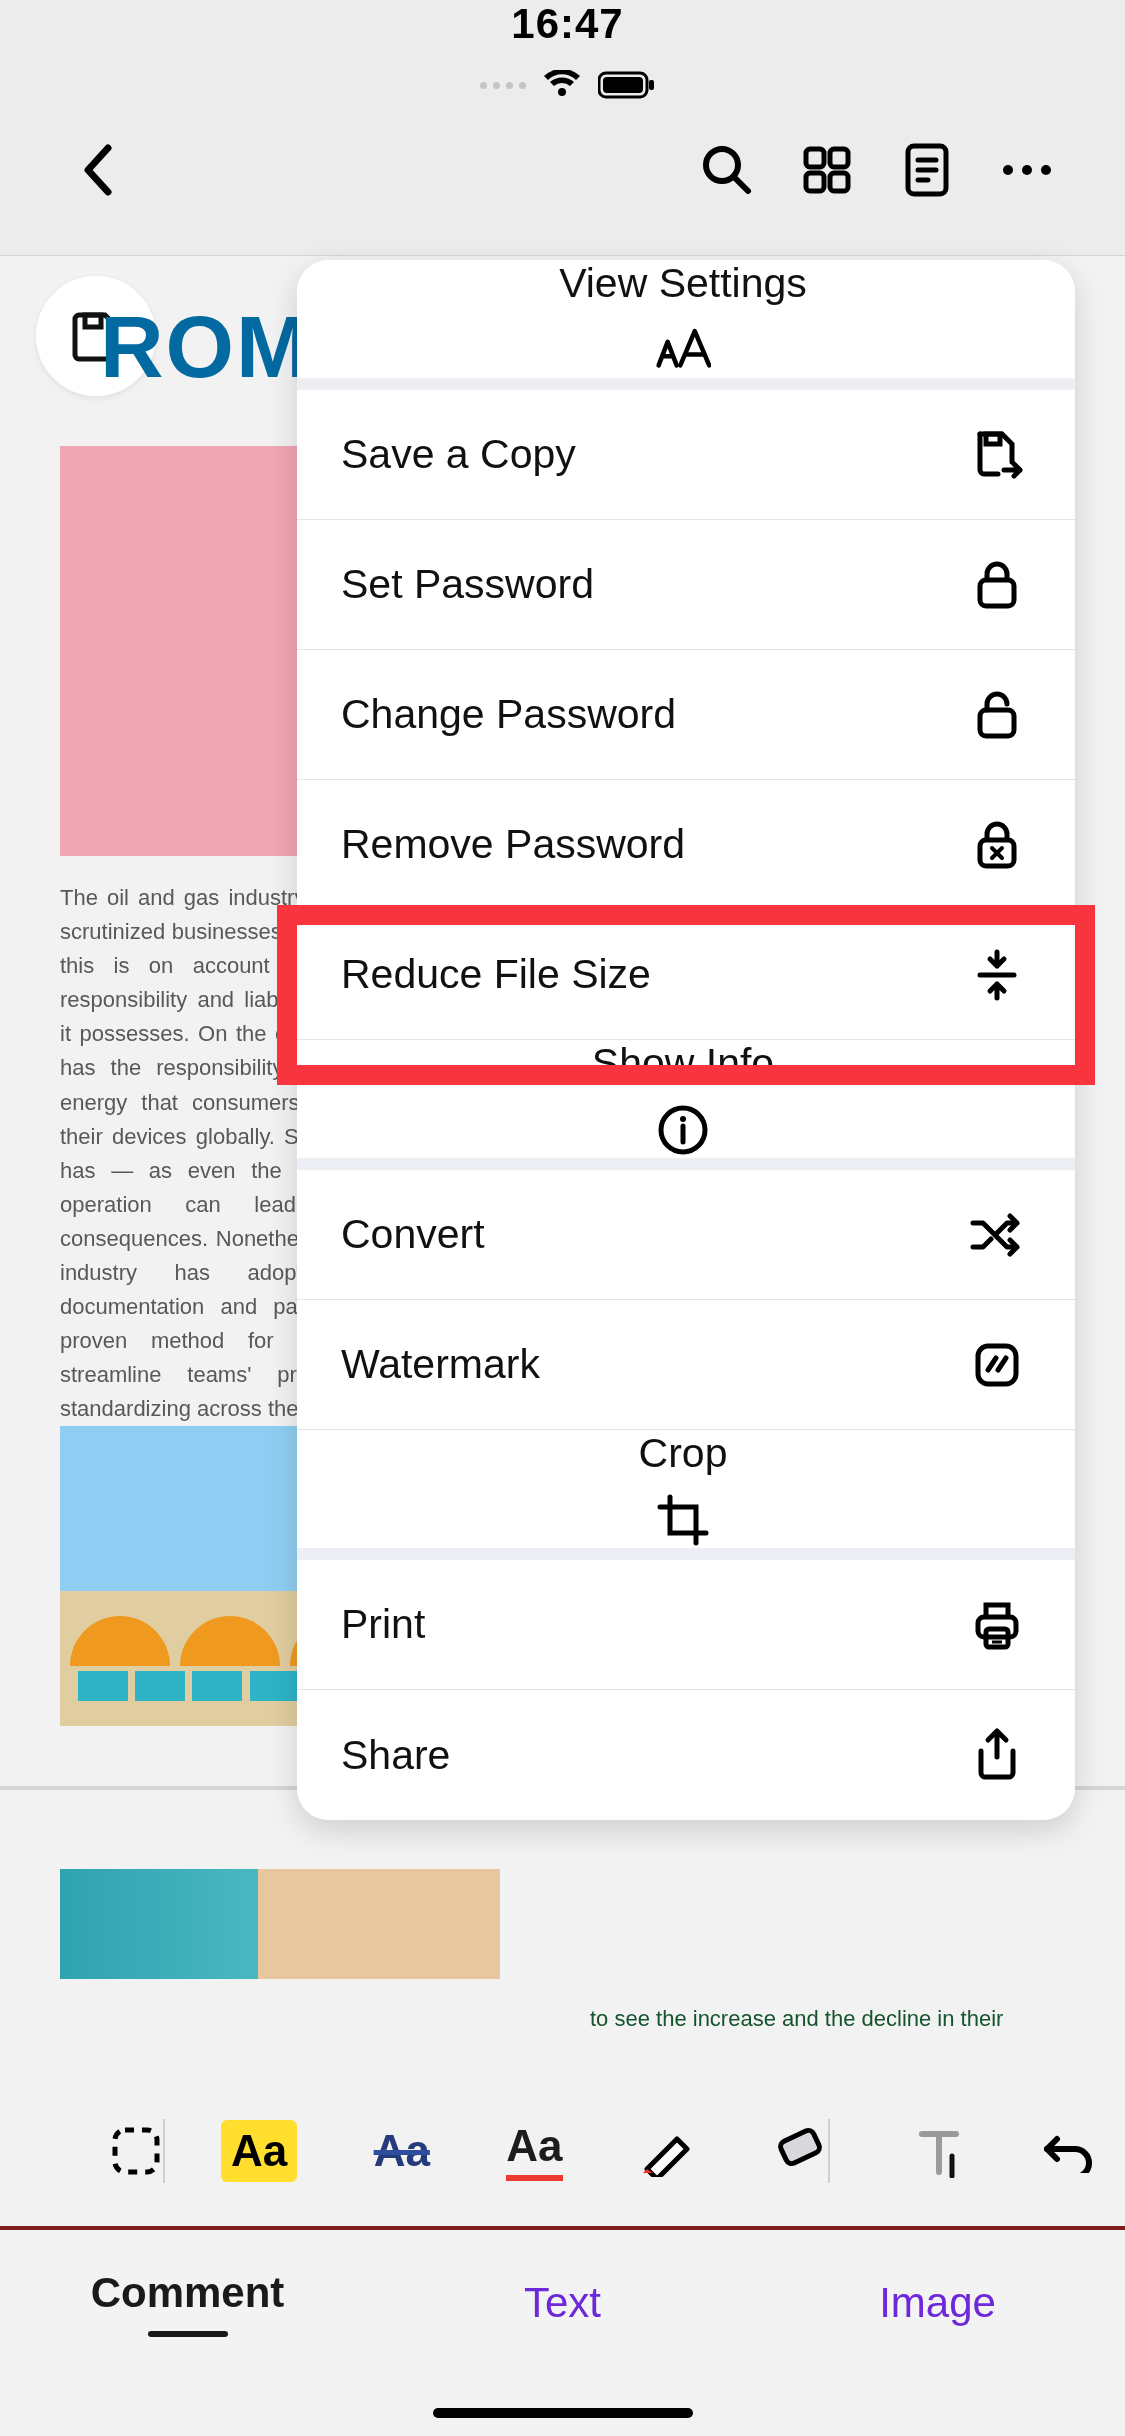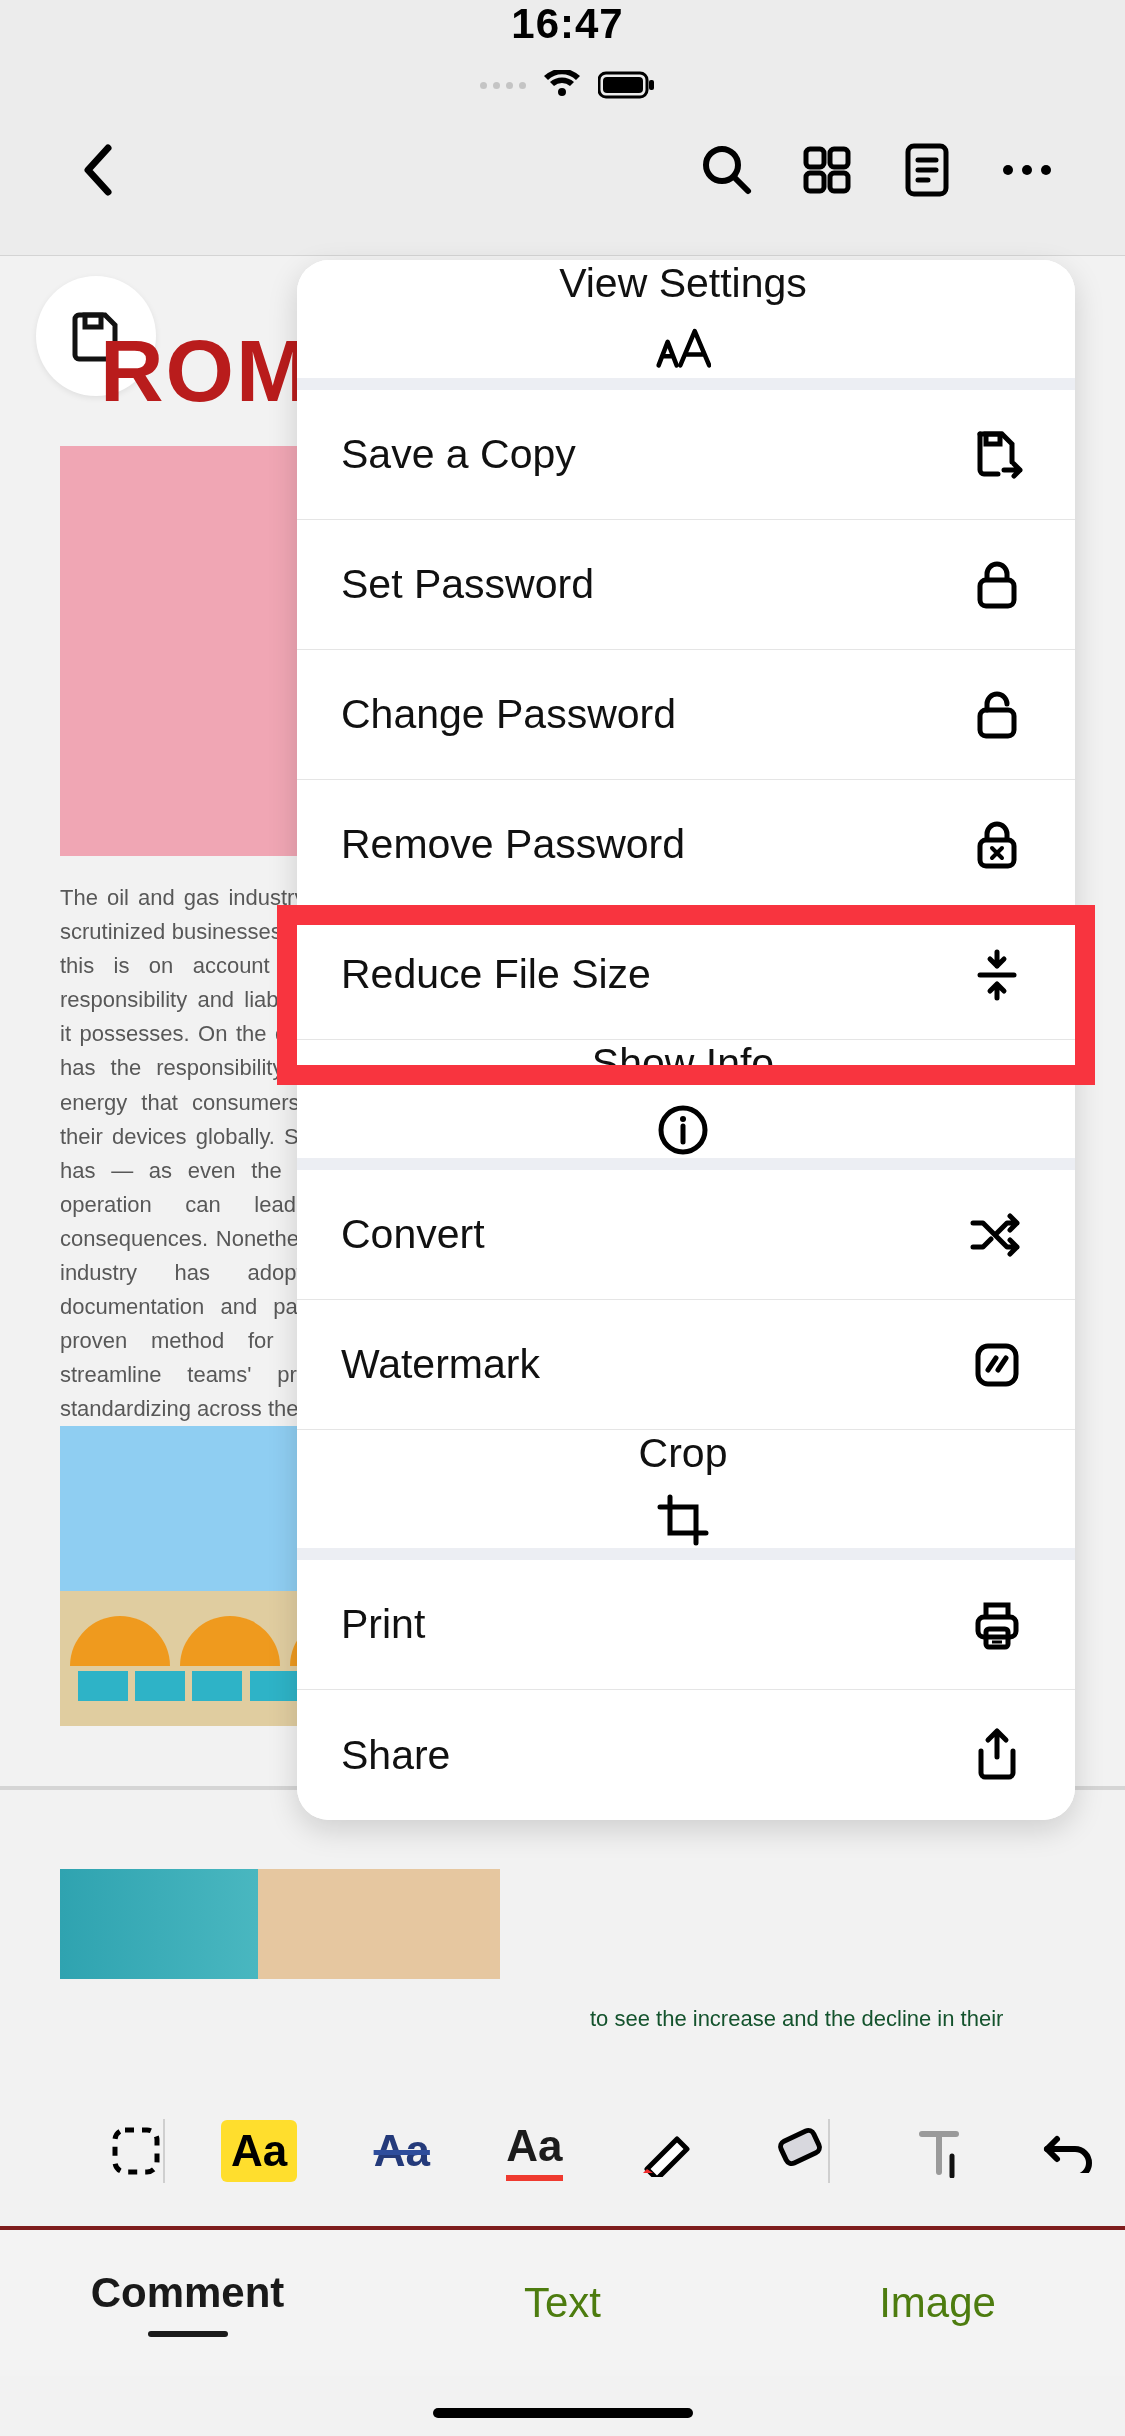--- a/index.html
+++ b/index.html
@@ -50,22 +50,21 @@
   }
   .doc-save-circle {
     position: absolute; top: 20px; left: 36px;
     width: 120px; height: 120px; border-radius: 50%;
     background: #fff; box-shadow: 0 2px 6px rgba(0,0,0,.08);
     display:flex; align-items:center; justify-content:center;
   }
   .doc-heading {
     position: absolute; top: 40px; left: 100px;
     font-size: 88px; font-weight: 900; letter-spacing: 2px;
-    color:#b91c1c;
-    margin-top:24px;
+    color:#0369a1;
   }
   .pink-box {
     position: absolute; top: 190px; left: 60px;
     width: 420px; height: 410px;
     background: #f0a6b4;
   }
   .doc-para {
     position: absolute; top: 625px; left: 60px; width: 440px;
     font-size: 22px; line-height: 1.55; color: #585858;
     text-align: justify;
@@ -153,21 +152,21 @@
   .bottom-tabs {
     position: absolute; left:0; right:0; bottom: 60px;
     height: 150px;
     background:#f3f3f3;
     border-top:4px solid #7f1d1d;
     display:flex;
   }
   .btab {
     flex:1;
     display:flex; flex-direction:column; align-items:center; justify-content:center;
-    font-size: 42px; color:#4d7c0f;
+    font-size: 42px; color:#6d28d9;
   }
   .btab.active { font-weight:700; color:#1a1a1a; }
   .btab.active .tab-underline { width: 80px; height:6px; background:#1a1a1a; border-radius:3px; margin-top:14px; }
 
   
   .home-ind {
     position:absolute; bottom: 18px; left:50%; transform:translateX(-50%);
     width: 260px; height: 10px; border-radius: 6px; background:#000;
   }
 </style>

